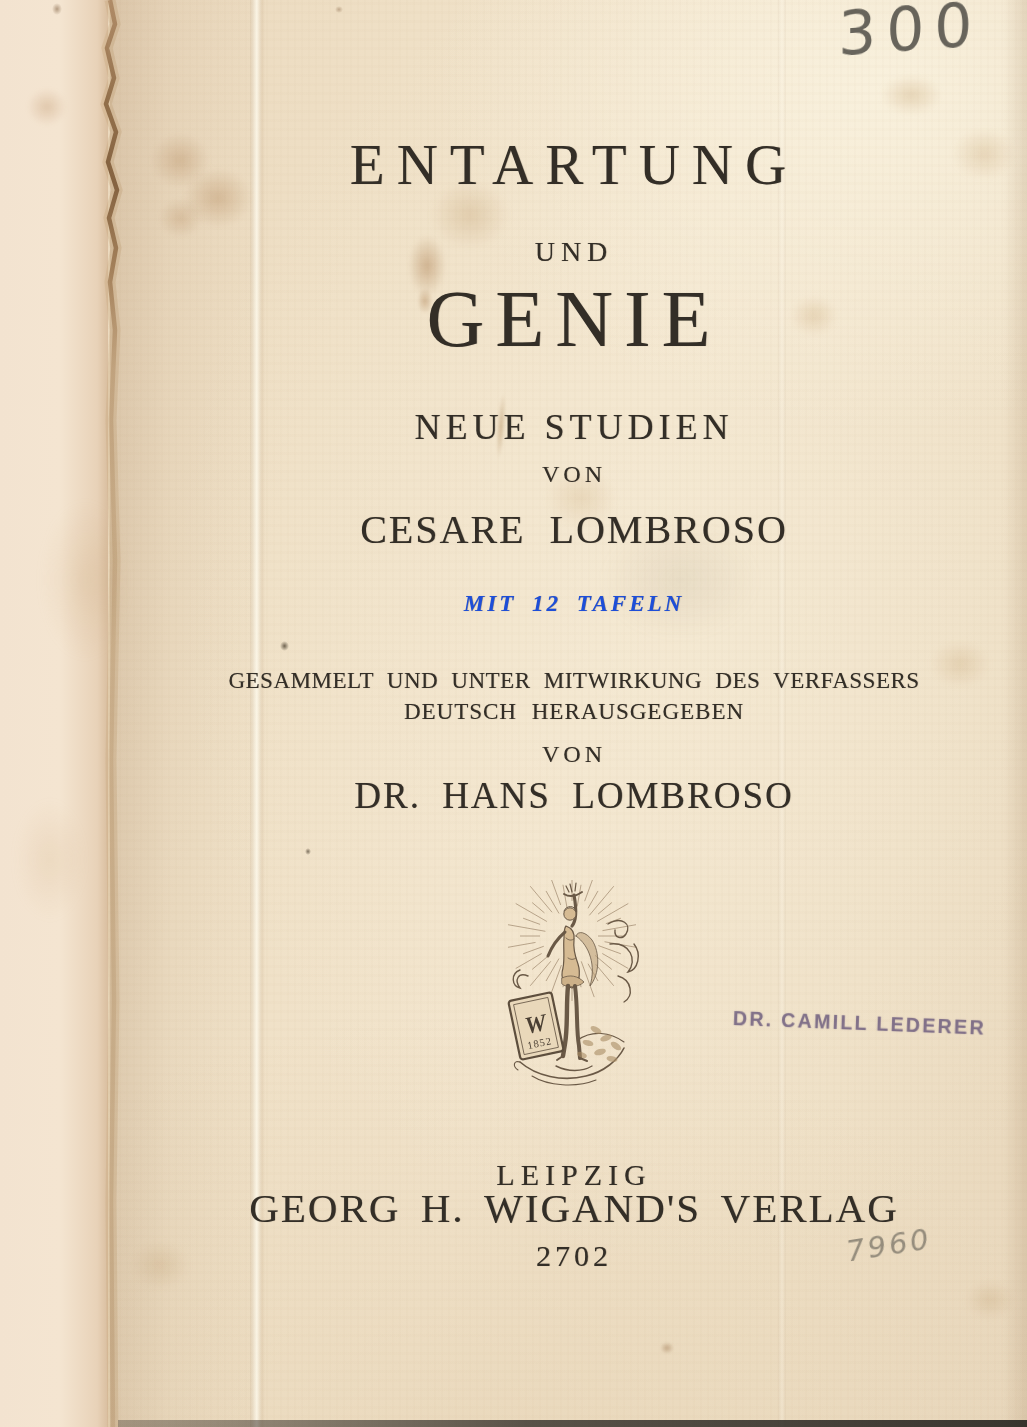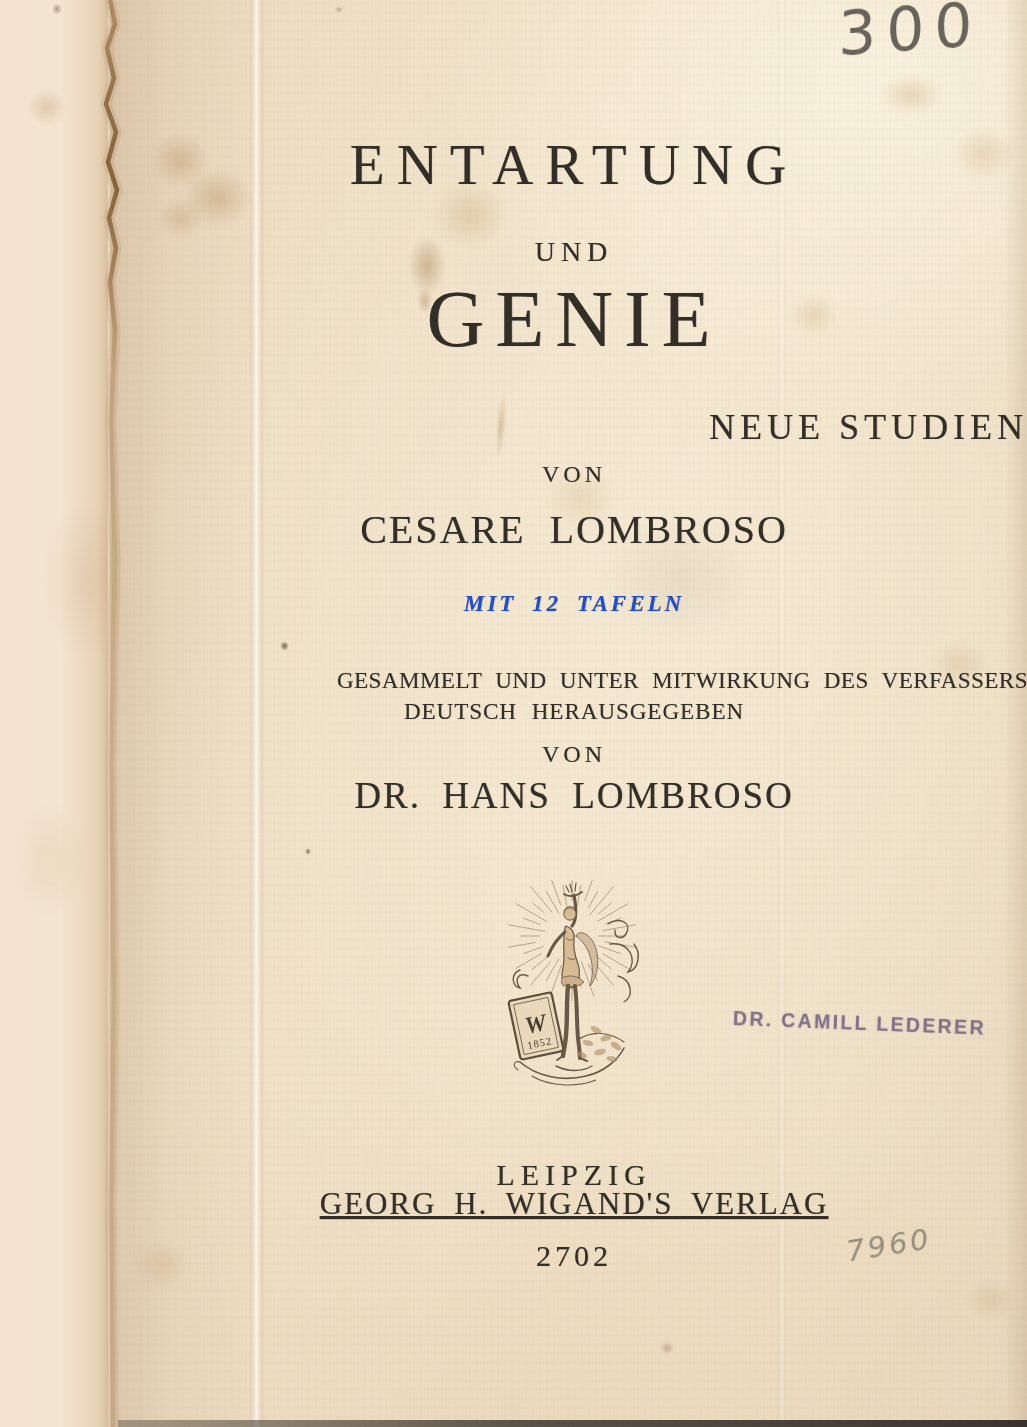--- a/index.html
+++ b/index.html
@@ -49,30 +49,30 @@
   .tear-svg { position:absolute; left:92px; top:0; }
   .content {
     position:absolute; left:120px; top:0; width:908px; height:100%;
     text-align:center; color:#332e27;
   }
   .line { position:absolute; left:0; width:100%; line-height:1; white-space:nowrap; }
   .ink  { color:#332e27; text-shadow:0.4px 0.4px 0.7px rgba(58,48,38,.45); }
   .t-main1   { top:136px;  font-size:57px; letter-spacing:12px; }
   .t-und     { top:238px;  font-size:28px; letter-spacing:6px;  }
   .t-main2   { top:279px;  font-size:80px; letter-spacing:11px; }
-  .t-sub     { top:409px;  font-size:36px; letter-spacing:5px;text-align:right;  }
+  .t-sub     { top:409px;  font-size:36px; letter-spacing:5px;  }
   .t-von1    { top:462px;  font-size:24px; letter-spacing:4px;  }
   .t-author  { top:510px;  font-size:40px; letter-spacing:2px;  word-spacing:12px; }
   .t-plates  { top:592px;  font-size:23px; letter-spacing:3px;  word-spacing:7px; font-style:italic; font-weight:bold; color:#1d4ed8; }
-  .t-ges1    { top:669px;  font-size:23px; letter-spacing:0.5px; word-spacing:7px;text-align:right; }
+  .t-ges1    { top:669px;  font-size:23px; letter-spacing:0.5px; word-spacing:7px; }
   .t-ges2    { top:700px;  font-size:23px; letter-spacing:1px;  word-spacing:8px; }
   .t-von2    { top:742px;  font-size:24px; letter-spacing:4px;  }
   .t-editor  { top:777px;  font-size:37px; letter-spacing:2px;  word-spacing:10px; }
   .t-city    { top:1160px; font-size:30px; letter-spacing:6px;text-align:center;  }
-  .t-pub     { top:1188px; font-size:31px; letter-spacing:2px;  word-spacing:8px;text-decoration:underline; }
+  .t-pub     { top:1188px; font-size:41px; letter-spacing:2px;  word-spacing:8px; }
   .t-year    { top:1241px; font-size:30px; letter-spacing:4px;  }
   .stamp {
     position:absolute; left:733px; top:1006px; white-space:nowrap;
     transform:rotate(2.2deg) scaleX(.93); transform-origin:left center;
     font-family:"Liberation Sans", sans-serif; font-weight:bold;
     font-size:21px; letter-spacing:2.5px;
     color:rgba(116,100,130,.78);
     text-shadow:0 0 1.2px rgba(116,100,130,.55);
     filter:blur(.3px);
   }

